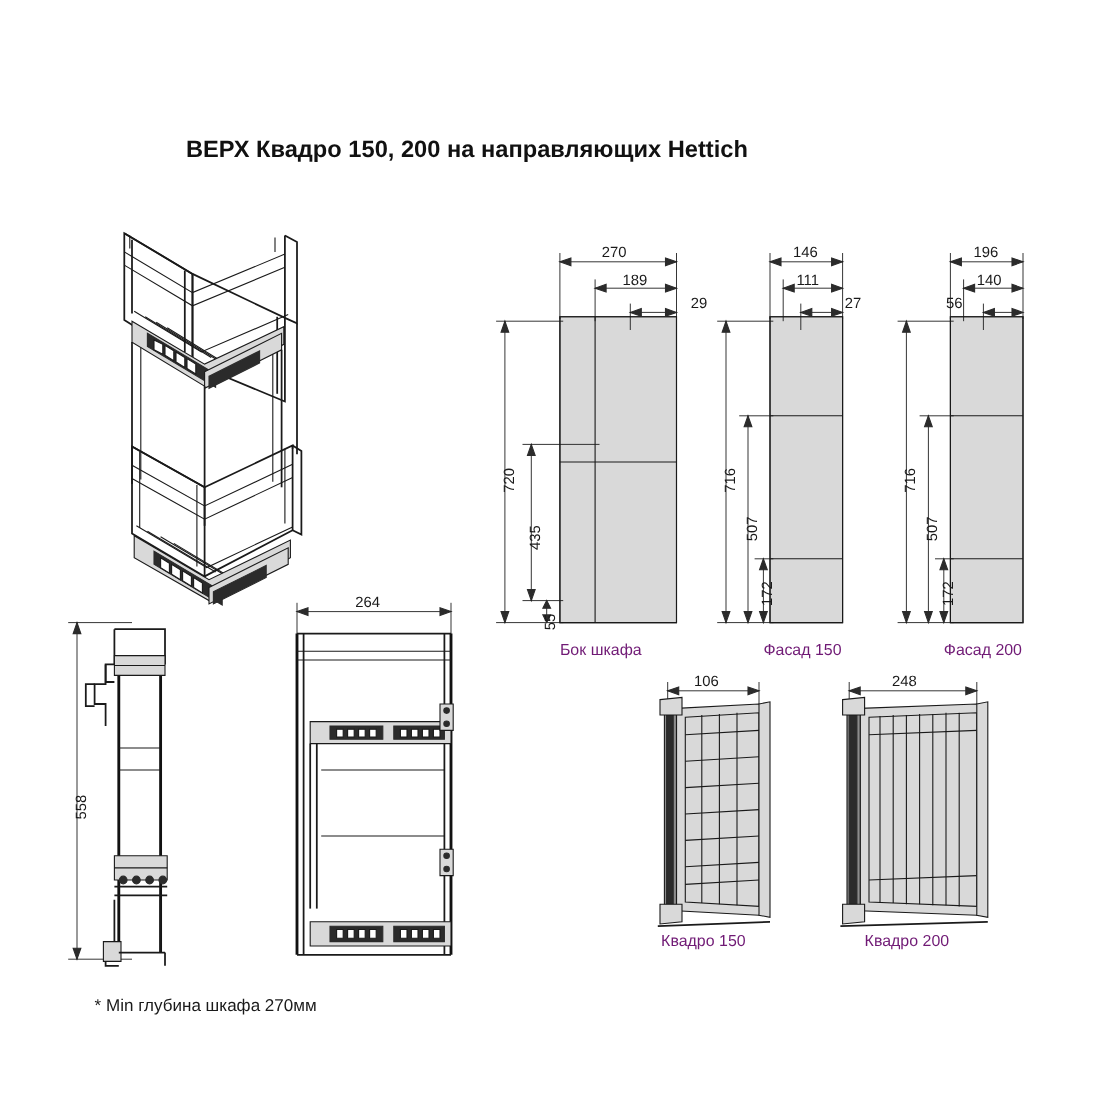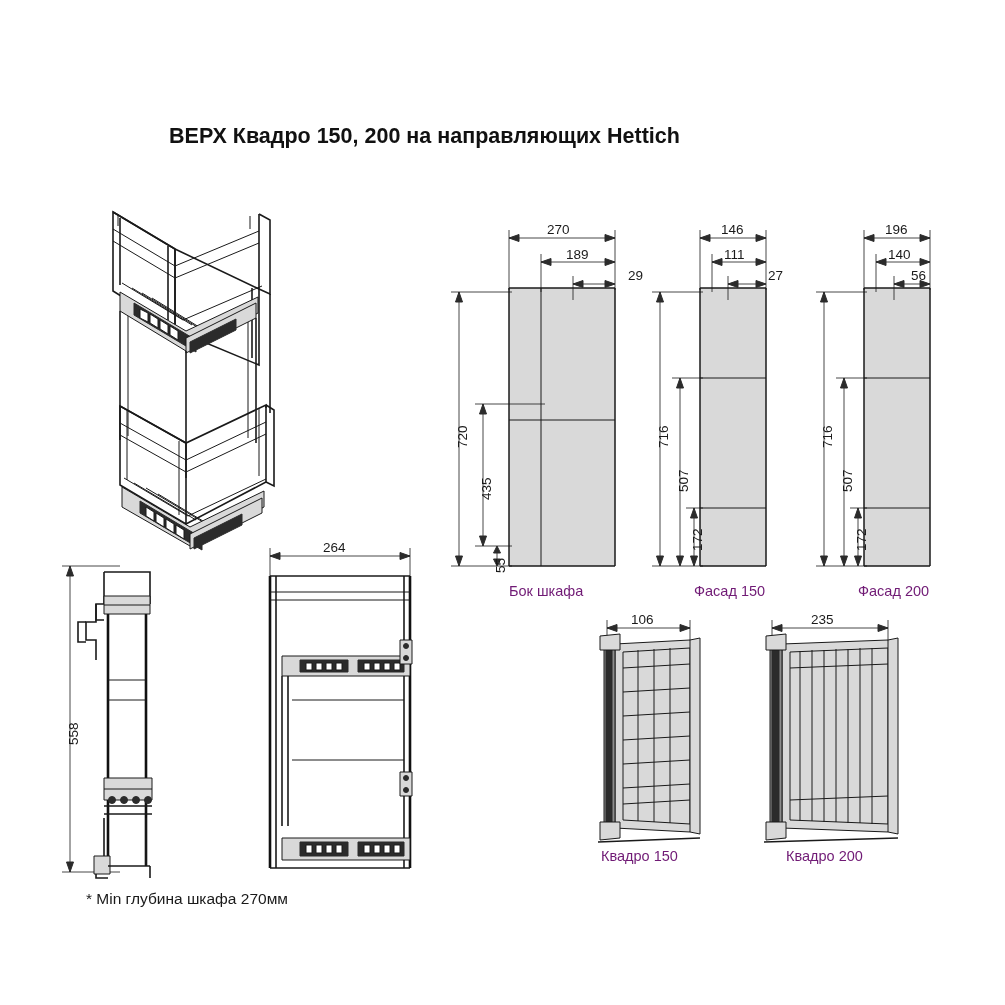--- a/index.html
+++ b/index.html
@@ -37,20 +37,21 @@
     position: absolute;
     font-size: 14.5px;
     color: #701a75;
     white-space: nowrap;
   }
   .note {
     position: absolute;
     font-size: 15.5px;
     color: #1a1a1a;
     white-space: nowrap;
+    margin-top: 16px;
   }
 
   svg.draw { position: absolute; left: 0; top: 0; width: 1005px; height: 1005px; }
   svg.draw * { vector-effect: non-scaling-stroke; }
 
   .thin  { stroke: #1a1a1a; stroke-width: 1; fill: none; }
   .med   { stroke: #1a1a1a; stroke-width: 1.6; fill: none; }
   .thick { stroke: #111111; stroke-width: 2.6; fill: none; }
   .ext   { stroke: #1a1a1a; stroke-width: 0.8; fill: none; }
   .fillg { fill: #d9d9d9; stroke: #1a1a1a; stroke-width: 1; }
@@ -418,30 +419,30 @@
 
   <div class="lbl" style="left:721px; top:222px;">146</div>
   <div class="lbl" style="left:724px; top:247px;">111</div>
   <div class="lbl" style="left:768px; top:268px;">27</div>
   <div class="lbl vert" style="left:656px; top:448px;">716</div>
   <div class="lbl vert" style="left:676px; top:492px;">507</div>
   <div class="lbl vert" style="left:690px; top:551px;">172</div>
 
   <div class="lbl" style="left:885px; top:222px;">196</div>
   <div class="lbl" style="left:888px; top:247px;">140</div>
-  <div class="lbl" style="left:911px; top:268px;">56</div>
+  <div class="lbl" style="left:860px; top:268px;">56</div>
   <div class="lbl vert" style="left:820px; top:448px;">716</div>
   <div class="lbl vert" style="left:840px; top:492px;">507</div>
   <div class="lbl vert" style="left:854px; top:551px;">172</div>
 
   <div class="lbl vert" style="left:66px; top:745px;">558</div>
   <div class="lbl" style="left:323px; top:540px;">264</div>
 
   <div class="lbl" style="left:631px; top:612px;">106</div>
-  <div class="lbl" style="left:811px; top:612px;">235</div>
+  <div class="lbl" style="left:811px; top:612px;">248</div>
 
   <div class="cap" style="left:509px; top:583px;">Бок шкафа</div>
   <div class="cap" style="left:694px; top:583px;">Фасад 150</div>
   <div class="cap" style="left:858px; top:583px;">Фасад 200</div>
   <div class="cap" style="left:601px; top:848px;">Квадро 150</div>
   <div class="cap" style="left:786px; top:848px;">Квадро 200</div>
 
   <div class="note" style="left:86px; top:890px;">* Min глубина шкафа 270мм</div>
 
 </div>

